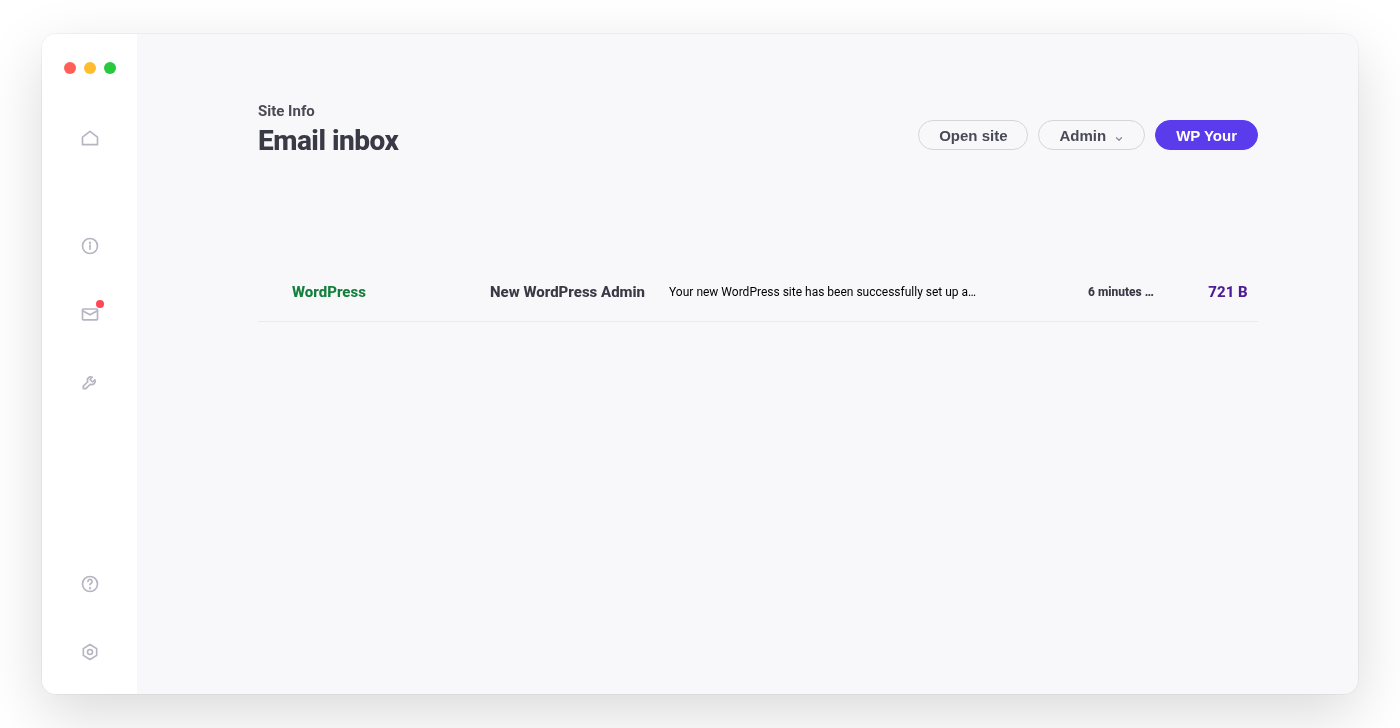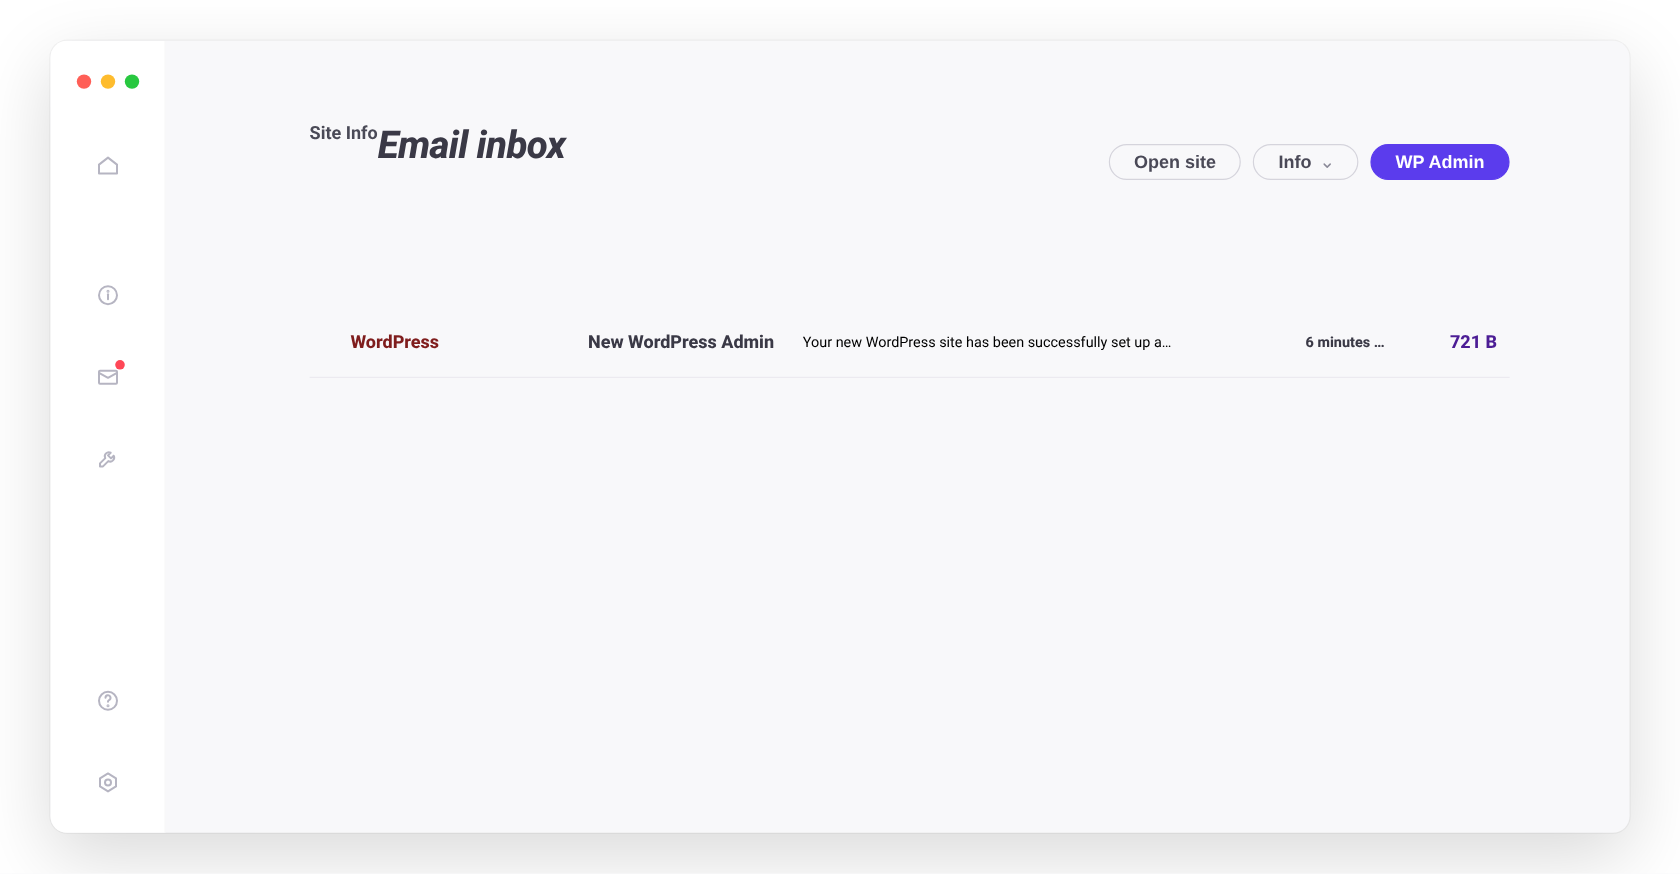--- a/index.html
+++ b/index.html
@@ -73,33 +73,32 @@
       flex: 1;
       display: flex;
       flex-direction: column;
       padding: 68px 100px 0 120px;
     }
     .header {
       display: flex;
       align-items: flex-start;
       justify-content: space-between;
     }
-    .titles { display: flex; flex-direction: row; }
+    .titles { display: flex; flex-direction: column; }
     .eyebrow {
       font-size: 15px;
       font-weight: 700;
       color: #4a4a57;
       margin-bottom: 4px;
     }
     .page-title {
-      font-size: 32px;
+      font-size: 28px;
       font-weight: 800;
       color: #3a3946;
       letter-spacing: -0.5px;
-      font-style: italic;
     }
     .actions {
       display: flex;
       gap: 10px;
       align-items: center;
       margin-top: 18px;
     }
     .btn {
       height: 30px;
       padding: 0 20px;
@@ -132,21 +131,21 @@
       align-items: center;
       padding: 16px 0 20px 34px;
       border-bottom: 1px solid #eceaf0;
       cursor: pointer;
       gap: 18px;
     }
     .sender {
       width: 180px;
       font-size: 15px;
       font-weight: 800;
-      color: #7f1d1d;
+      color: #15803d;
       flex-shrink: 0;
     }
     .subject {
       font-size: 15px;
       font-weight: 800;
       color: #3a3946;
       flex-shrink: 0;
       margin-right: 6px;
     }
     .preview {
@@ -239,28 +238,28 @@
 
   <div class="main">
     <div class="header">
       <div class="titles">
         <div class="eyebrow">Site Info</div>
         <div class="page-title">Email inbox</div>
       </div>
       <div class="actions">
         <button class="btn">Open site</button>
         <button class="btn">
-          <span>Info</span>
+          <span>Admin</span>
           <span class="chevron">
             <svg width="10" height="10" viewBox="0 0 24 24" fill="none" stroke="#8b8a98" stroke-width="3" stroke-linecap="round" stroke-linejoin="round">
                 <polyline points="6 9 12 15 18 9"></polyline>
               </svg>
           </span>
         </button>
-        <button class="btn btn-primary">WP Admin</button>
+        <button class="btn btn-primary">WP Your</button>
       </div>
     </div>
 
     <div class="email-list">
       <div class="email-row">
         <div class="sender">WordPress</div>
         <div class="subject">New WordPress Admin</div>
         <div class="preview">Your new WordPress site has been successfully set up a…</div>
         <div class="time">6 minutes …</div>
         <div class="size">721 B</div>

